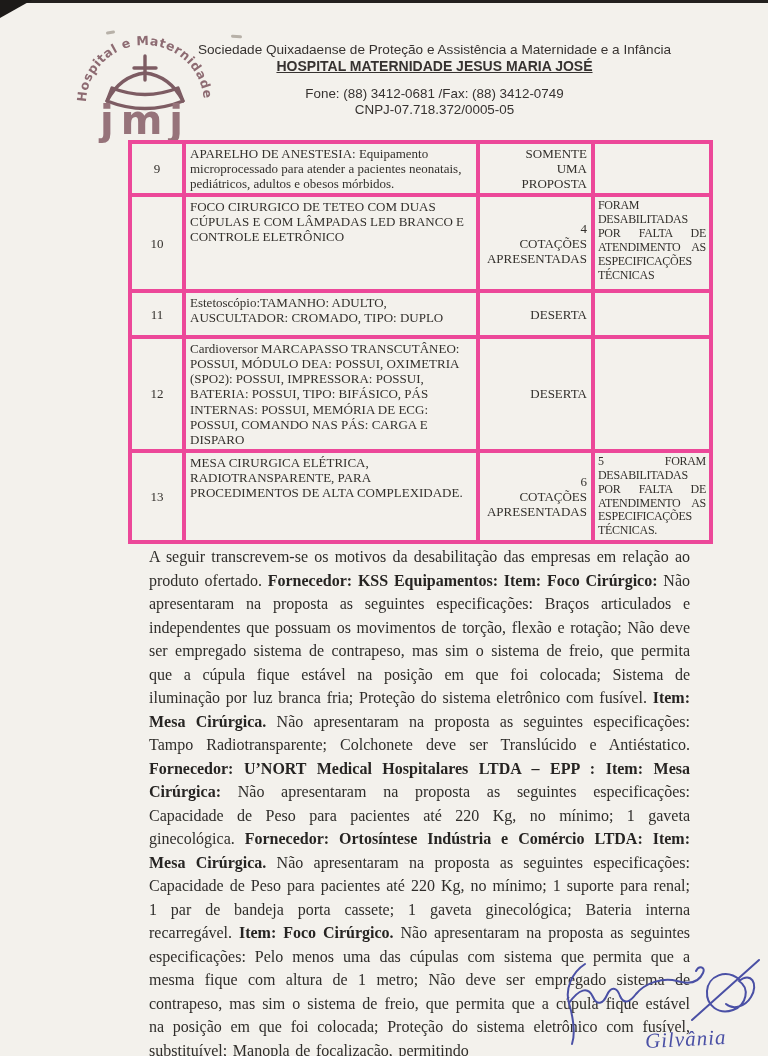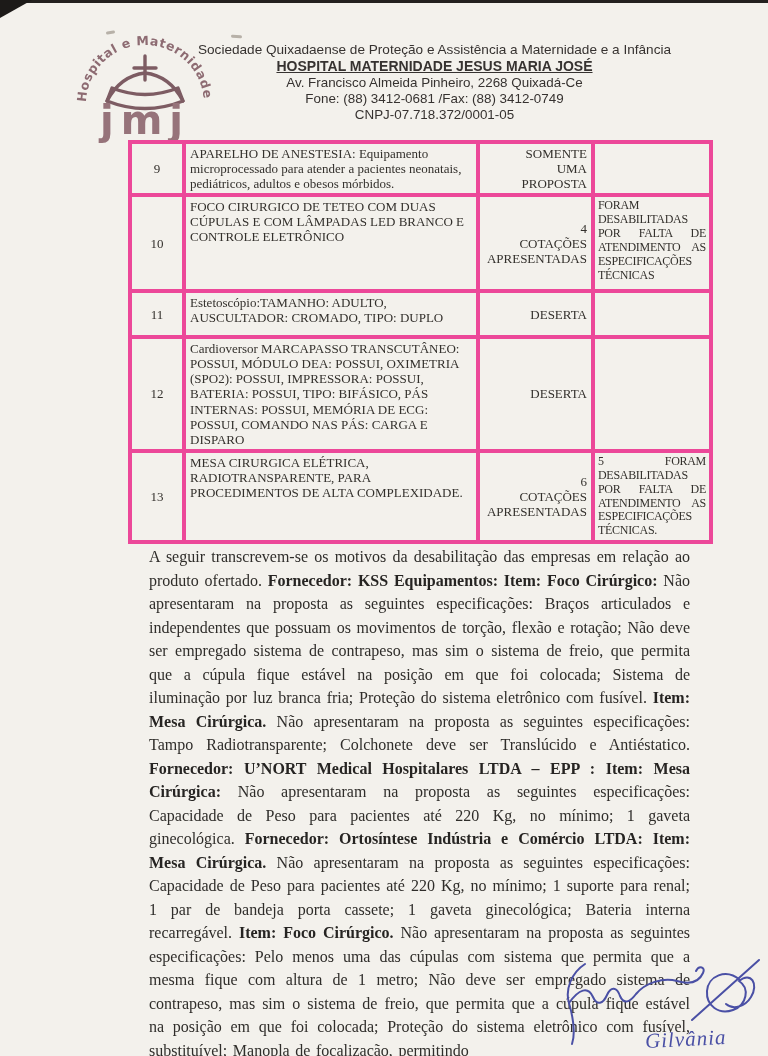--- a/index.html
+++ b/index.html
@@ -20,21 +20,21 @@
   .speck.s2{left:231px;top:35px;width:11px;height:3px;transform:rotate(4deg);}
 
   
   .letterhead{position:absolute;left:0;top:0;width:768px;height:140px;}
   .logo{position:absolute;left:70px;top:24px;width:150px;height:118px;overflow:visible;}
   .head-text{
     position:absolute;left:162px;top:42px;width:545px;
     text-align:center;font-family:"Liberation Sans", sans-serif;color:#363230;
   }
   .head-text .org{font-size:13.6px;margin-bottom:1px;}
-  .head-text .hosp{font-size:14px;font-weight:bold;text-decoration:underline;margin-bottom:1px;}
+  .head-text .hosp{font-size:14px;font-weight:bold;text-decoration:underline;margin-bottom:12px;}
   .head-text .line{font-size:13.4px;margin-bottom:1px;}
 
   
   table.doc{
     position:absolute;left:128px;top:140px;
     width:535px;border-collapse:collapse;table-layout:fixed;
   }
   table.doc td{
     border:4px solid #ec4899;
     font-size:13px;line-height:1.16;color:#33302c;
@@ -95,23 +95,22 @@
         <path d="M 37 77 Q 75 92 113 77 L 108 64 Q 75 77 42 64 Z"></path>
         <path d="M 75 32 L 75 56"></path>
         <path d="M 64 44 L 86 44"></path>
       </g>
       <text x="75" y="110" text-anchor="middle" font-family="DejaVu Sans, sans-serif" font-size="40" font-weight="bold" letter-spacing="7" fill="#96737a">jmj</text>
     </svg>
 
     <div class="head-text">
       <div class="org">Sociedade Quixadaense de Proteção e Assistência a Maternidade e a Infância</div>
       <div class="hosp">HOSPITAL MATERNIDADE JESUS MARIA JOSÉ</div>
-      <div class="line">Av. Francisco Almeida Pinheiro, 2268  Quixadá-Ce</div>
       <div class="line">Fone: (88) 3412-0681 /Fax: (88) 3412-0749</div>
-      <div class="line">CNPJ-07.718.372/0001-05</div>
+      <div class="line">CNPJ-07.718.372/0005-05</div>
     </div>
   </header>
 
   <table class="doc">
     <tbody>
         <tr>
           <td class="num">9</td>
           <td class="desc">APARELHO DE ANESTESIA: Equipamento microprocessado para atender a pacientes neonatais, pediátricos, adultos e obesos mórbidos.</td>
           <td class="status">SOMENTE
 UMA

